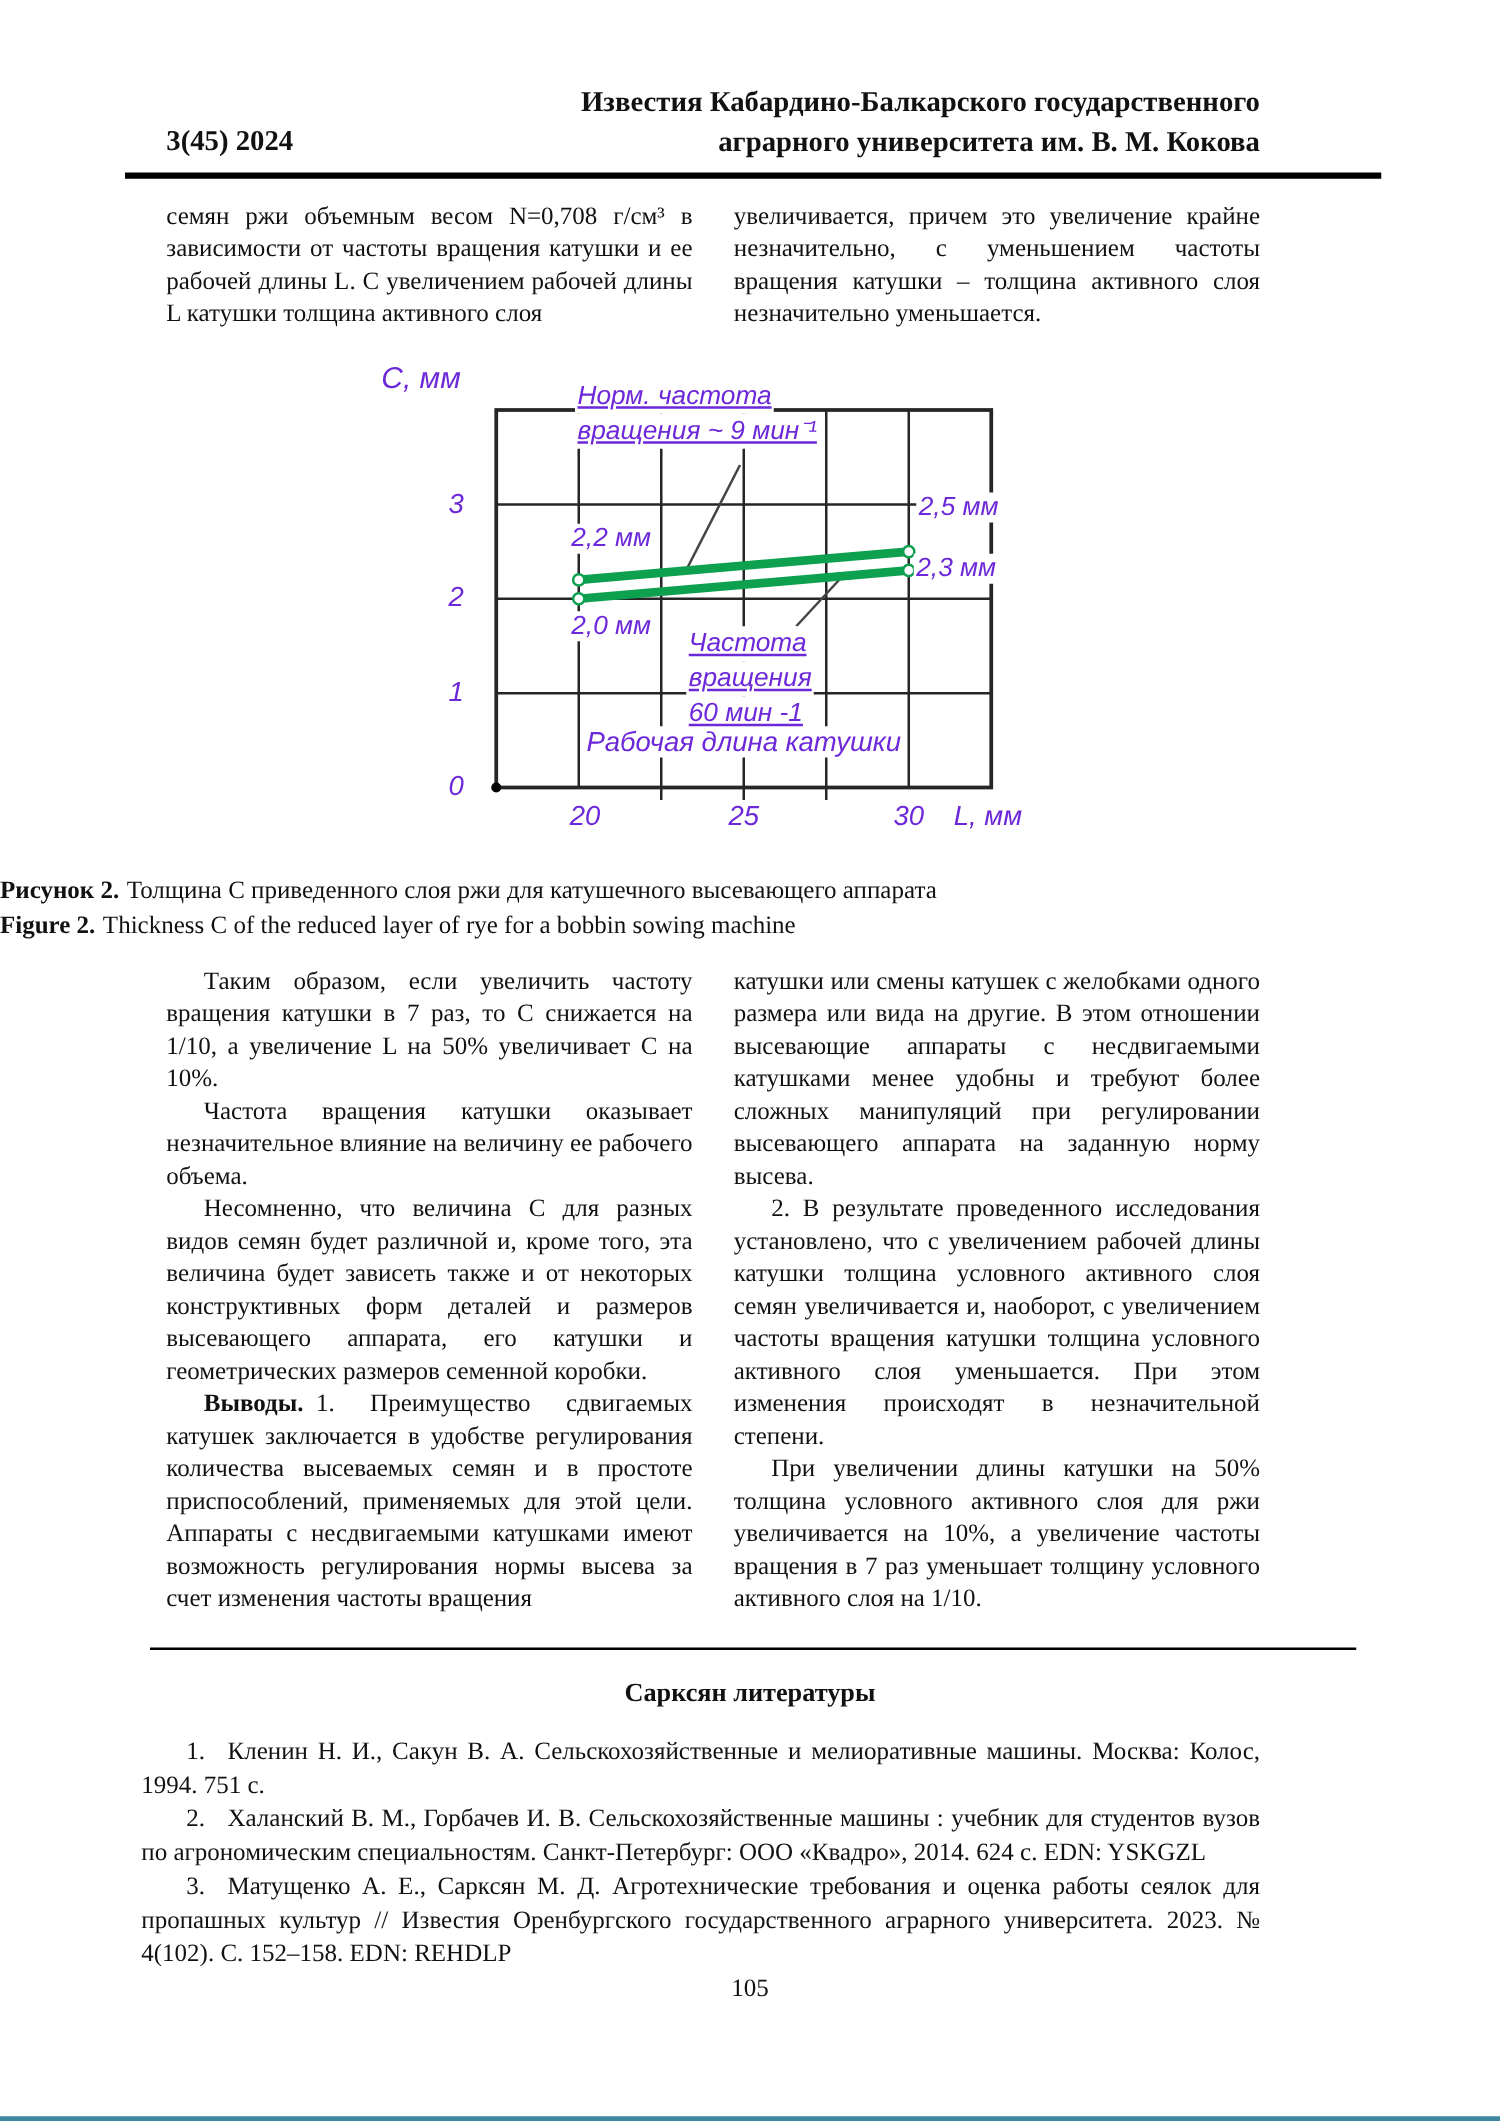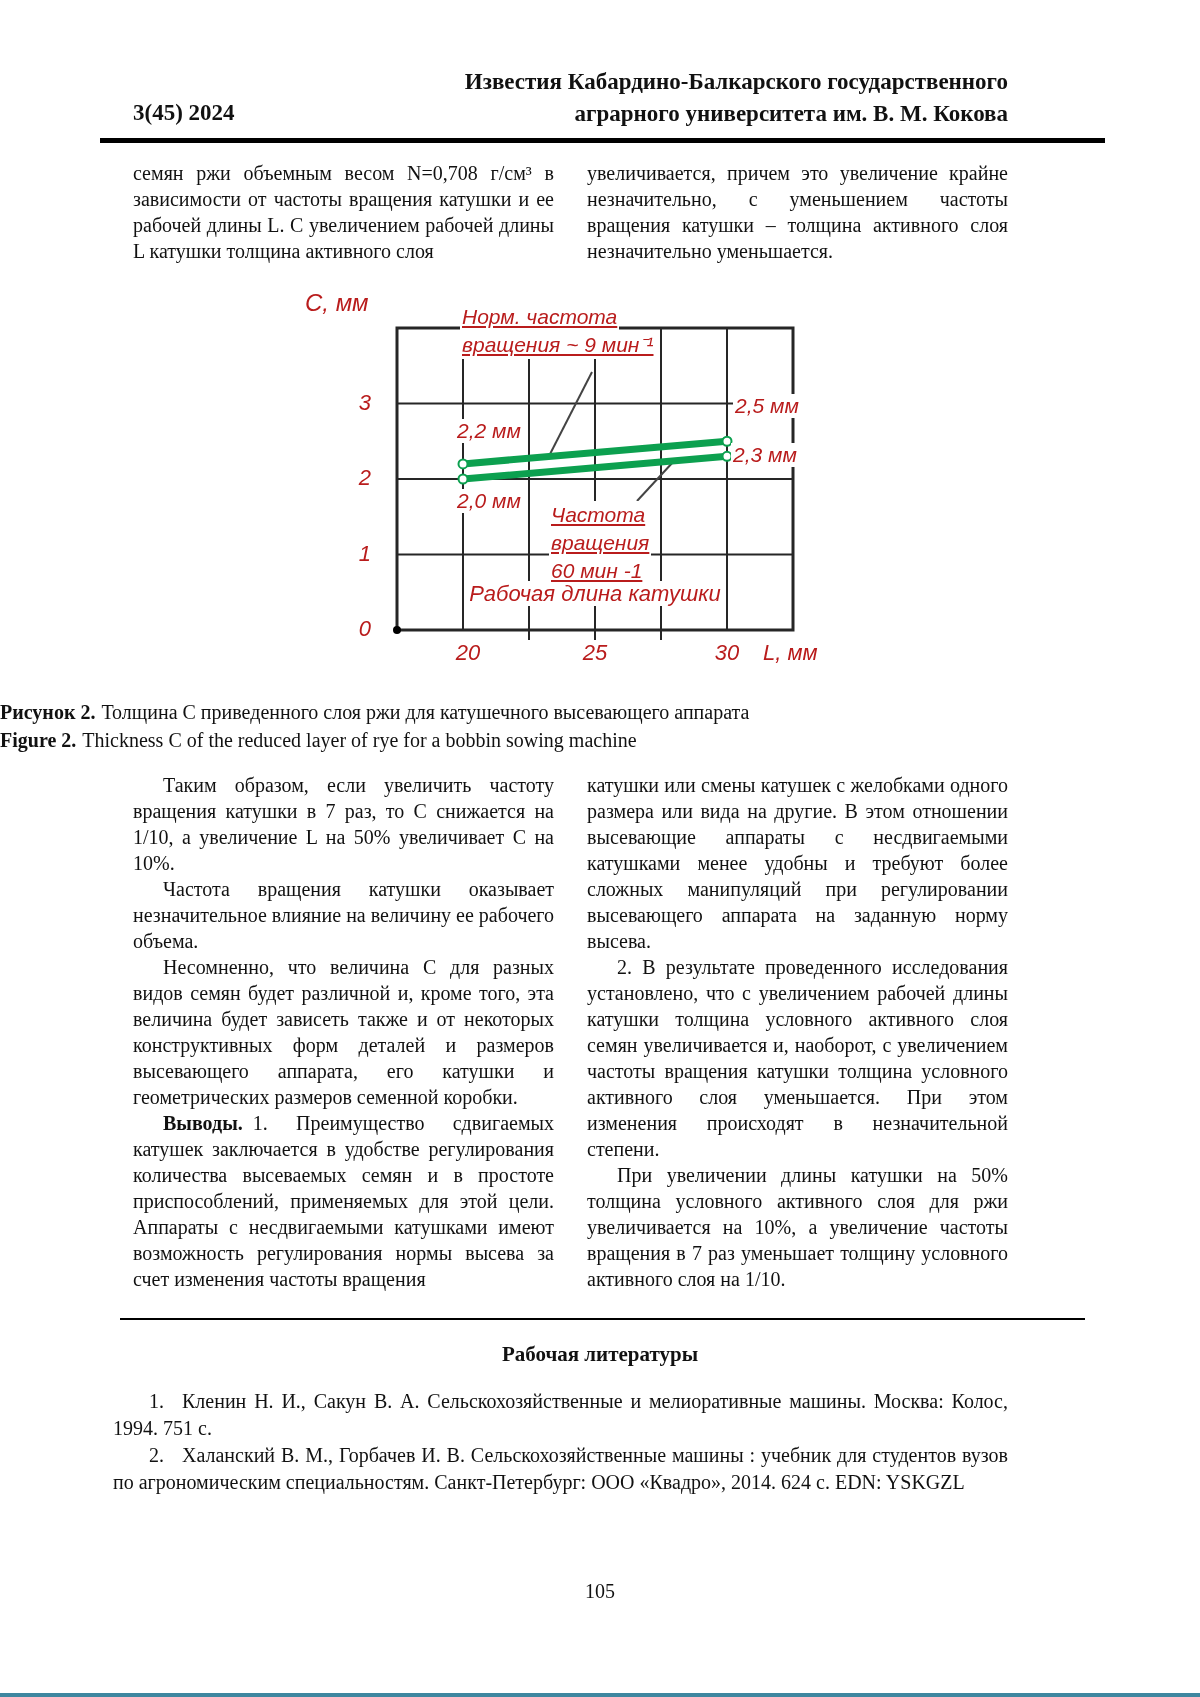--- a/index.html
+++ b/index.html
@@ -13,21 +13,21 @@
   .col{position:absolute;width:421px;text-align:justify;font-size:20px;line-height:26px;}
   .col p{margin:0;text-indent:30px;}
   .col p.noindent{text-indent:0;}
   .intro-left{left:133px;top:160px;}
   .intro-right{left:587px;top:160px;}
   .body-left{left:133px;top:772px;}
   .body-right{left:587px;top:772px;}
   b.lead{margin-right:10px;}
   
   .figure{position:absolute;left:285px;top:295px;width:740px;height:380px;
-          font-family:"Liberation Sans",sans-serif;font-style:italic;color:#b91c1c;}
+          font-family:"Liberation Sans",sans-serif;font-style:italic;color:#6d28d9;}
   .figure svg{position:absolute;left:0;top:0;}
   .ylab{position:absolute;left:20px;top:-6px;font-size:24px;}
   .xlab{position:absolute;left:478px;top:345px;font-size:22px;}
   .innerlab{position:absolute;left:112px;top:286px;width:396px;text-align:center;font-size:22px;}
   .innerlab span{background:#fff;padding:0 4px;margin-top:28px;}
   .tick{position:absolute;font-size:22px;}
   .xtick{width:44px;text-align:center;top:345px;}
   .ytick{width:44px;text-align:right;left:42px;}
   .ptlabel{position:absolute;font-size:21px;background:#fff;padding:0 2px;white-space:nowrap;}
   .ann{position:absolute;font-size:21px;line-height:28px;text-decoration:underline;}
@@ -123,21 +123,22 @@
     <p>Несомненно, что величина С для разных видов семян будет различной и, кроме того, эта величина будет зависеть также и от некоторых конструктивных форм деталей и размеров высевающего аппарата, его катушки и геометрических размеров семенной коробки.</p>
     <p><b class="lead">Выводы.</b><span>1. Преимущество сдвигаемых катушек заключается в удобстве регулирования количества высеваемых семян и в простоте приспособлений, применяемых для этой цели. Аппараты с несдвигаемыми катушками имеют возможность регулирования нормы высева за счет изменения частоты вращения</span></p>
   </div>
   <div class="col body-right">
     <p class="noindent">катушки или смены катушек с желобками одного размера или вида на другие. В этом отношении высевающие аппараты с несдвигаемыми катушками менее удобны и требуют более сложных манипуляций при регулировании высевающего аппарата на заданную норму высева.</p>
     <p>2. В результате проведенного исследования установлено, что с увеличением рабочей длины катушки толщина условного активного слоя семян увеличивается и, наоборот, с увеличением частоты вращения катушки толщина условного активного слоя уменьшается. При этом изменения происходят в незначительной степени.</p>
     <p>При увеличении длины катушки на 50% толщина условного активного слоя для ржи увеличивается на 10%, а увеличение частоты вращения в 7 раз уменьшает толщину условного активного слоя на 1/10.</p>
   </div>
 
   <div class="mid-rule"></div>
-  <div class="ref-title">Рабочая литературы</div>
+  <div class="ref-title">Сарксян литературы</div>
   <div class="refs">
     <p><span class="num">1.</span><span>Кленин Н. И., Сакун В. А.  Сельскохозяйственные и мелиоративные машины. Москва: Колос, 1994. 751 с.</span></p>
     <p><span class="num">2.</span><span>Халанский В. М., Горбачев И. В. Сельскохозяйственные машины : учебник для студентов вузов по агрономическим специальностям. Санкт-Петербург: ООО «Квадро», 2014. 624 с. EDN: YSKGZL</span></p>
+    <p><span class="num">3.</span><span>Матущенко А. Е., Сарксян М. Д. Агротехнические требования и оценка работы сеялок для пропашных культур // Известия Оренбургского государственного аграрного университета. 2023. № 4(102). С. 152–158. EDN: REHDLP</span></p>
   </div>
 
   <div class="pageno">105</div>
   <div class="bottom-bar" style="background: rgb(62, 135, 160);"></div>
 </div>
 
 </body></html>

